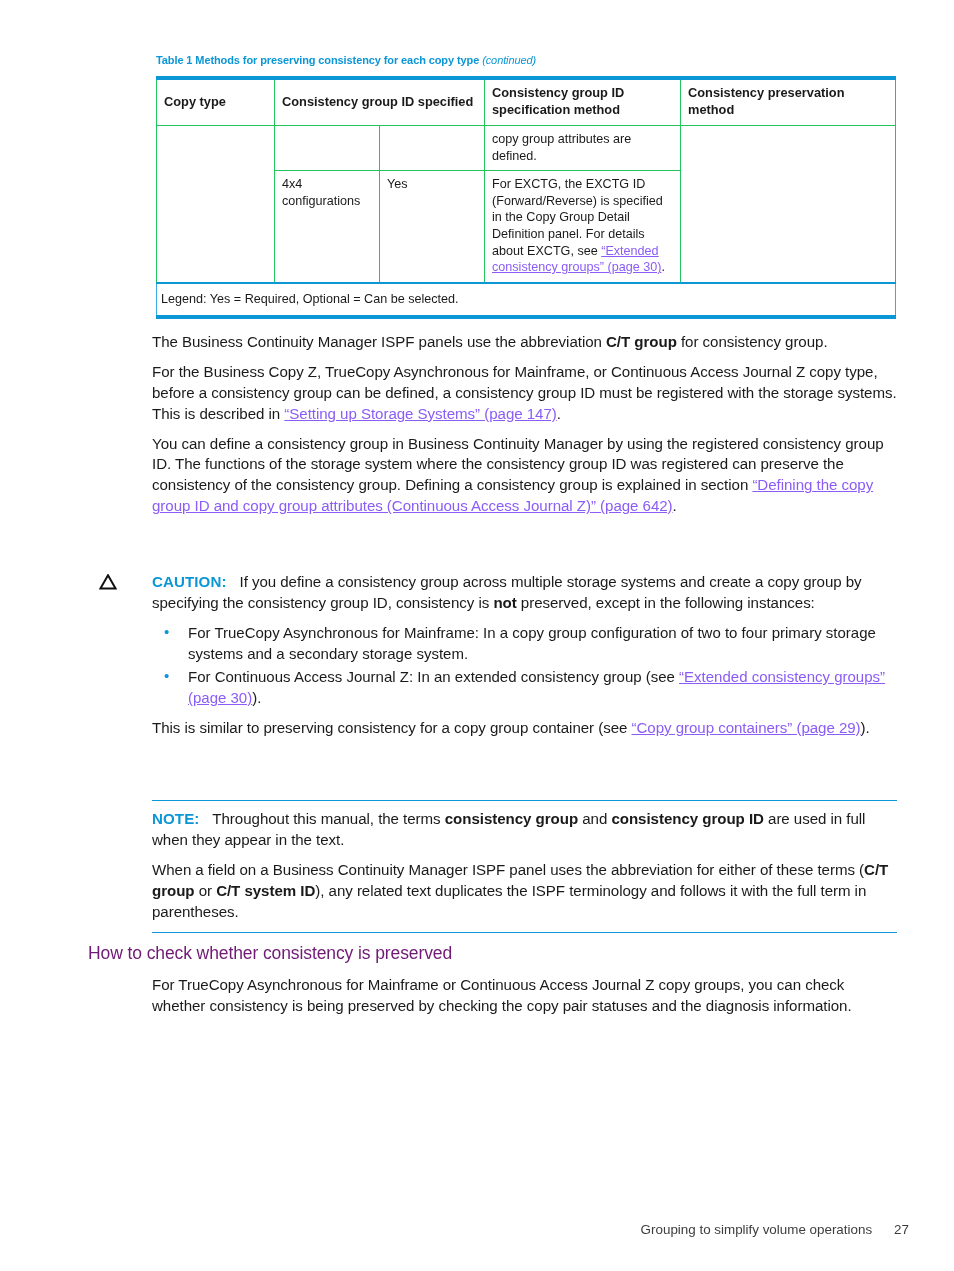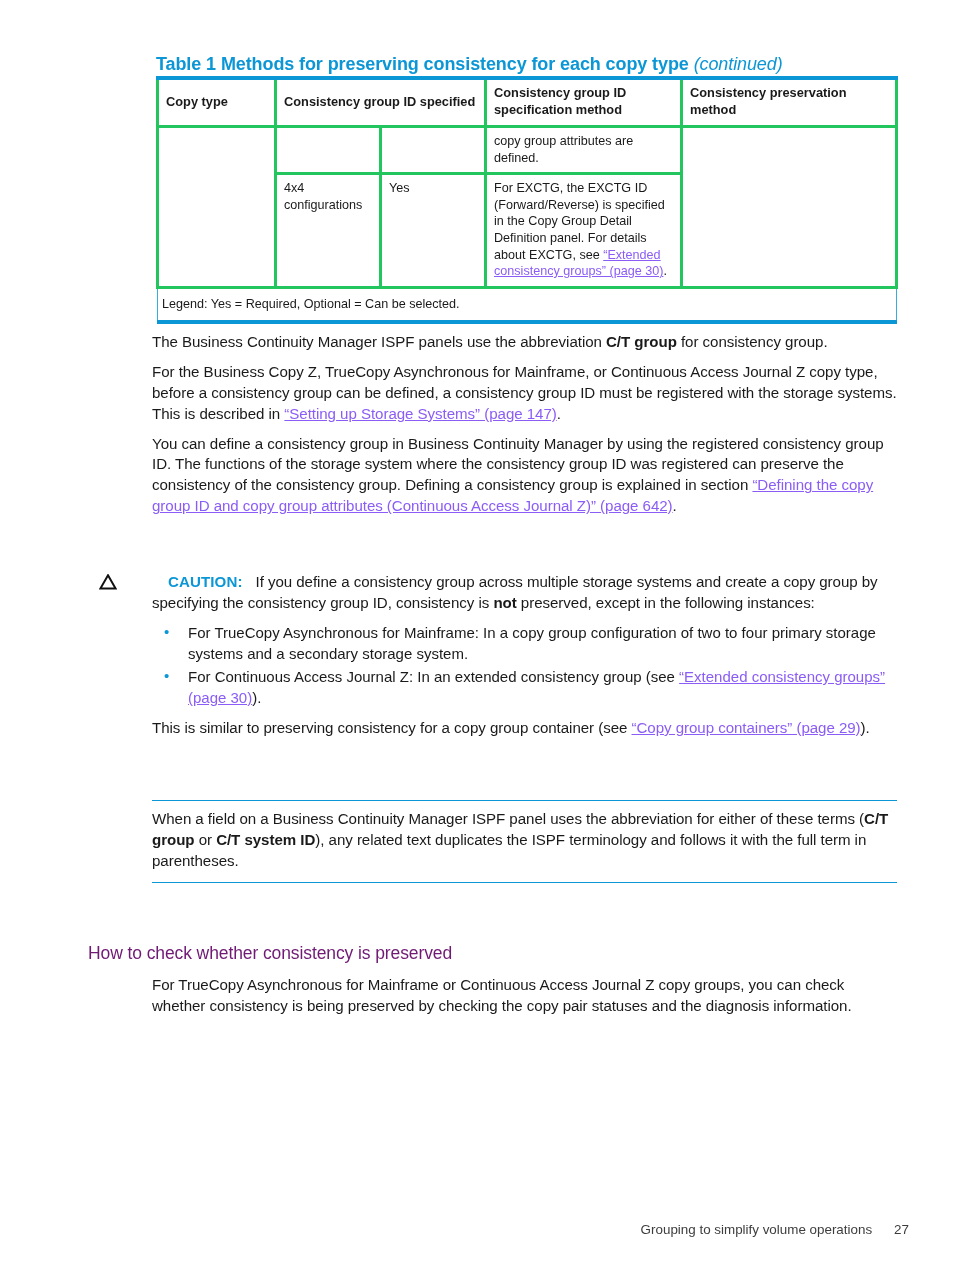--- a/index.html
+++ b/index.html
@@ -22,21 +22,21 @@
   
   .blue { color: #8b5cf6; text-decoration: underline; }
   .bold { font-weight: bold; }
   .ital { font-style: italic; }
 
   
   .table-caption {
     position: absolute;
     left: 156px;
     top: 54px;
-    font-size: 18px;
+    font-size: 11px;
     font-weight: bold;
     color: #0b96d6;
     letter-spacing: -0.1px;
     white-space: nowrap;
   }
   .table-caption .ital {
     font-weight: normal;
     font-style: italic;
   }
 
@@ -46,21 +46,21 @@
     top: 76px;
     width: 739px;
   }
   table.doc-tbl {
     border-collapse: collapse;
     width: 739px;
     table-layout: fixed;
     font-size: 12.6px;
   }
   table.doc-tbl td, table.doc-tbl th {
-    border: 3px solid #22c55e;
+    border: 1px solid #22c55e;
     vertical-align: top;
     padding: 5px 7px 6px 7px;
     line-height: 1.32;
     font-weight: normal;
     text-align: left;
   }
   table.doc-tbl thead th {
     font-weight: bold;
     font-size: 12.8px;
     border-top: 4px solid #0b96d6;
@@ -103,21 +103,20 @@
     height: 20px;
     line-height: 20px;
     text-align: center;
     font-size: 19px;
     color: #111;
   }
   .admon-label {
     font-weight: bold;
     color: #0b96d6;
     letter-spacing: 0.1px;
-    margin-left: 16px;
   }
   .admon-label::after { content: "\00a0\00a0\00a0"; }
 
   ul.bullets {
     margin: 2px 0 9px 0;
     padding: 0 0 0 36px;
     list-style: none;
   }
   ul.bullets li {
     position: relative;
@@ -239,20 +238,21 @@
       <li><span>For TrueCopy Asynchronous for Mainframe: In a copy group configuration of two to four primary storage systems and a secondary storage system.</span></li>
       <li><span>For Continuous Access Journal Z: In an extended consistency group (see </span><span class="blue">“Extended consistency groups” (page 30)</span><span>).</span></li>
     </ul>
 
     <p class="para"><span>This is similar to preserving consistency for a copy group container (see </span><span class="blue">“Copy group containers” (page 29)</span><span>).</span></p>
   </div>
 
   <div class="body-col" style="top:800px;">
     <hr class="rule-blue">
     <div class="note-block">
+      <p class="para"><span class="admon-label">NOTE:</span><span>Throughout this manual, the terms </span><span class="bold">consistency group</span><span> and </span><span class="bold">consistency group ID</span><span> are used in full when they appear in the text.</span></p>
       <p class="para"><span>When a field on a Business Continuity Manager ISPF panel uses the abbreviation for either of these terms (</span><span class="bold">C/T group</span><span> or </span><span class="bold">C/T system ID</span><span>), any related text duplicates the ISPF terminology and follows it with the full term in parentheses.</span></p>
     </div>
     <hr class="rule-blue">
   </div>
 
   <h2 class="sect" style="top:943px;">How to check whether consistency is preserved</h2>
 
   <div class="body-col" style="top:975px;">
     <p class="para">For TrueCopy Asynchronous for Mainframe or Continuous Access Journal Z copy groups, you can check whether consistency is being preserved by checking the copy pair statuses and the diagnosis information.</p>
   </div>

